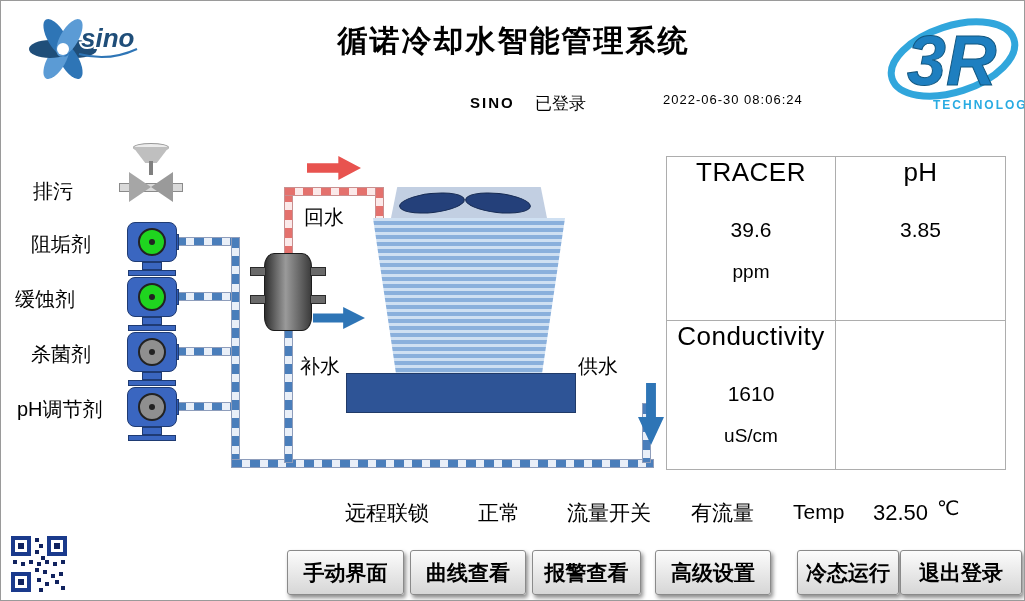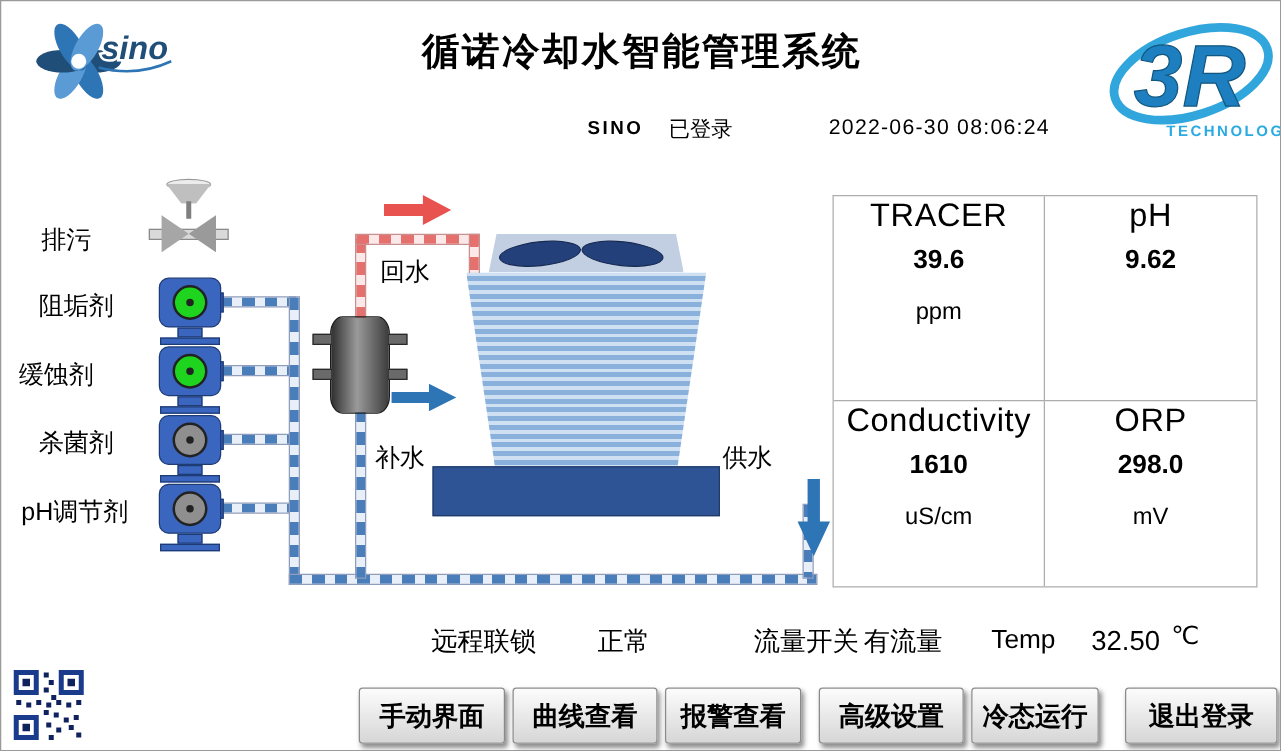--- a/index.html
+++ b/index.html
@@ -45,21 +45,21 @@
   .funnel{position:absolute;clip-path:polygon(0 0,100% 0,66% 100%,34% 100%);background:#bfbfbf;}
   .funnel-top{position:absolute;border-radius:50%;background:#ececec;border:1px solid #999;box-sizing:border-box;}
   
   .panel{position:absolute;left:665px;top:155px;width:340px;height:314px;border:1px solid #adadad;
          box-sizing:border-box;display:grid;grid-template-columns:1fr 1fr;grid-template-rows:164px 1fr;background:#fff;}
   .cell{border-right:1px solid #adadad;border-bottom:1px solid #adadad;display:flex;flex-direction:column;
         align-items:center;box-sizing:border-box;}
   .cell:nth-child(2n){border-right:none;}
   .cell:nth-child(n+3){border-bottom:none;}
   .cell .name{font-size:26px;letter-spacing:0.5px;}
-  .cell .value{font-size:21px;margin-top:8px;font-weight:bold;}
+  .cell .value{font-size:21px;margin-top:30px;}
   .cell .unit{font-size:19px;margin-top:19px;}
   
   .status-txt{position:absolute;font-size:21px;white-space:nowrap;}
   .hmi-btn{position:absolute;top:549px;height:45px;display:flex;align-items:center;justify-content:center;
            background:linear-gradient(180deg,#fcfcfc,#d6d6d6);border:1px solid #8a8a8a;border-radius:3px;
            box-shadow:2px 3px 4px rgba(0,0,0,.45);font-size:21px;font-weight:700;cursor:pointer;box-sizing:border-box;}
 </style>
 </head>
 <body>
 
@@ -76,21 +76,21 @@
       <circle r="6" fill="#ffffff"></circle>
     </g>
     <text x="62" y="40" font-size="26" font-style="italic" font-weight="bold" fill="#1f4e79" stroke="#ffffff" stroke-width="4" paint-order="stroke">sino</text>
     <path d="M60,47 Q90,55 118,42" stroke="#2e75b6" stroke-width="2" fill="none"></path>
   </svg>
 
   <div class="abs" style="left:0;top:20px;width:1025px;text-align:center;font-size:30px;font-weight:700;letter-spacing:2px">循诺冷却水智能管理系统</div>
 
   <div class="abs" style="left:469px;top:93px;font-size:15px;font-weight:700;letter-spacing:2px">SINO</div>
   <div class="abs" style="left:534px;top:91px;font-size:17px">已登录</div>
-  <div class="abs" style="left:662px;top:91px;font-size:17px;letter-spacing:1px">2022-06-30 08:06:24</div>
+  <div class="abs" style="left:662px;top:91px;font-size:13px;letter-spacing:1px">2022-06-30 08:06:24</div>
 
   <svg class="abs" style="left:876px;top:2px" width="148" height="118" viewBox="0 0 148 118">
     <ellipse cx="76" cy="56" rx="64" ry="33" fill="none" stroke="#1b9cd8" stroke-width="7" transform="rotate(-18 76 56)" opacity="0.9"></ellipse>
     <text x="30" y="82" font-size="70" font-weight="bold" font-style="italic" fill="#1e7fc0" stroke="#11567f" stroke-width="1">3R</text>
     <text x="56" y="106" font-size="12" font-weight="bold" letter-spacing="2" fill="#29abe2">TECHNOLOGY</text>
   </svg>
 
   <div class="pipe h" style="left:174px;top:236px;width:62px;height:9px"></div>
   <div class="pipe h" style="left:174px;top:291px;width:62px;height:9px"></div>
   <div class="pipe h" style="left:174px;top:346px;width:62px;height:9px"></div>
@@ -170,48 +170,43 @@
   <div class="lbl" style="left:577px;top:352px">供水</div>
 
   <div class="panel">
     <div class="cell">
       <div class="name">TRACER</div>
       <div class="value">39.6</div>
       <div class="unit">ppm</div>
     </div>
     <div class="cell">
       <div class="name">pH</div>
-      <div class="value">9.62</div>
+      <div class="value">3.85</div>
       <div class="unit"></div>
     </div>
     <div class="cell">
       <div class="name">Conductivity</div>
       <div class="value">1610</div>
       <div class="unit">uS/cm</div>
     </div>
-    <div class="cell">
-      <div class="name">ORP</div>
-      <div class="value">298.0</div>
-      <div class="unit">mV</div>
-    </div>
   </div>
 
   <div class="status-txt" style="left:344px;top:498px">远程联锁</div>
   <div class="status-txt" style="left:477px;top:498px">正常</div>
-  <div class="status-txt" style="left:602px;top:498px">流量开关</div>
+  <div class="status-txt" style="left:566px;top:498px">流量开关</div>
   <div class="status-txt" style="left:690px;top:498px">有流量</div>
   <div class="status-txt" style="left:792px;top:499px">Temp</div>
   <div class="status-txt" style="left:872px;top:499px;font-size:22px">32.50</div>
   <div class="status-txt" style="left:936px;top:495px;font-size:20px">℃</div>
 
   <div class="hmi-btn" style="left:409px;width:116px">曲线查看</div>
   <div class="hmi-btn" style="left:286px;width:117px">手动界面</div>
   <div class="hmi-btn" style="left:531px;width:109px">报警查看</div>
   <div class="hmi-btn" style="left:654px;width:116px">高级设置</div>
-  <div class="hmi-btn" style="left:776px;width:102px">冷态运行</div>
+  <div class="hmi-btn" style="left:796px;width:102px">冷态运行</div>
   <div class="hmi-btn" style="left:899px;width:122px">退出登录</div>
 
   <svg class="abs" style="left:8px;top:533px" width="60" height="60" viewBox="0 0 60 60">
     <rect width="60" height="60" fill="#ffffff"></rect>
     <g fill="#1a3a8c">
       <rect x="2" y="2" width="20" height="20"></rect>
         <rect x="38" y="2" width="20" height="20"></rect>
         <rect x="2" y="38" width="20" height="20"></rect>
     </g>
     <g fill="#ffffff">

